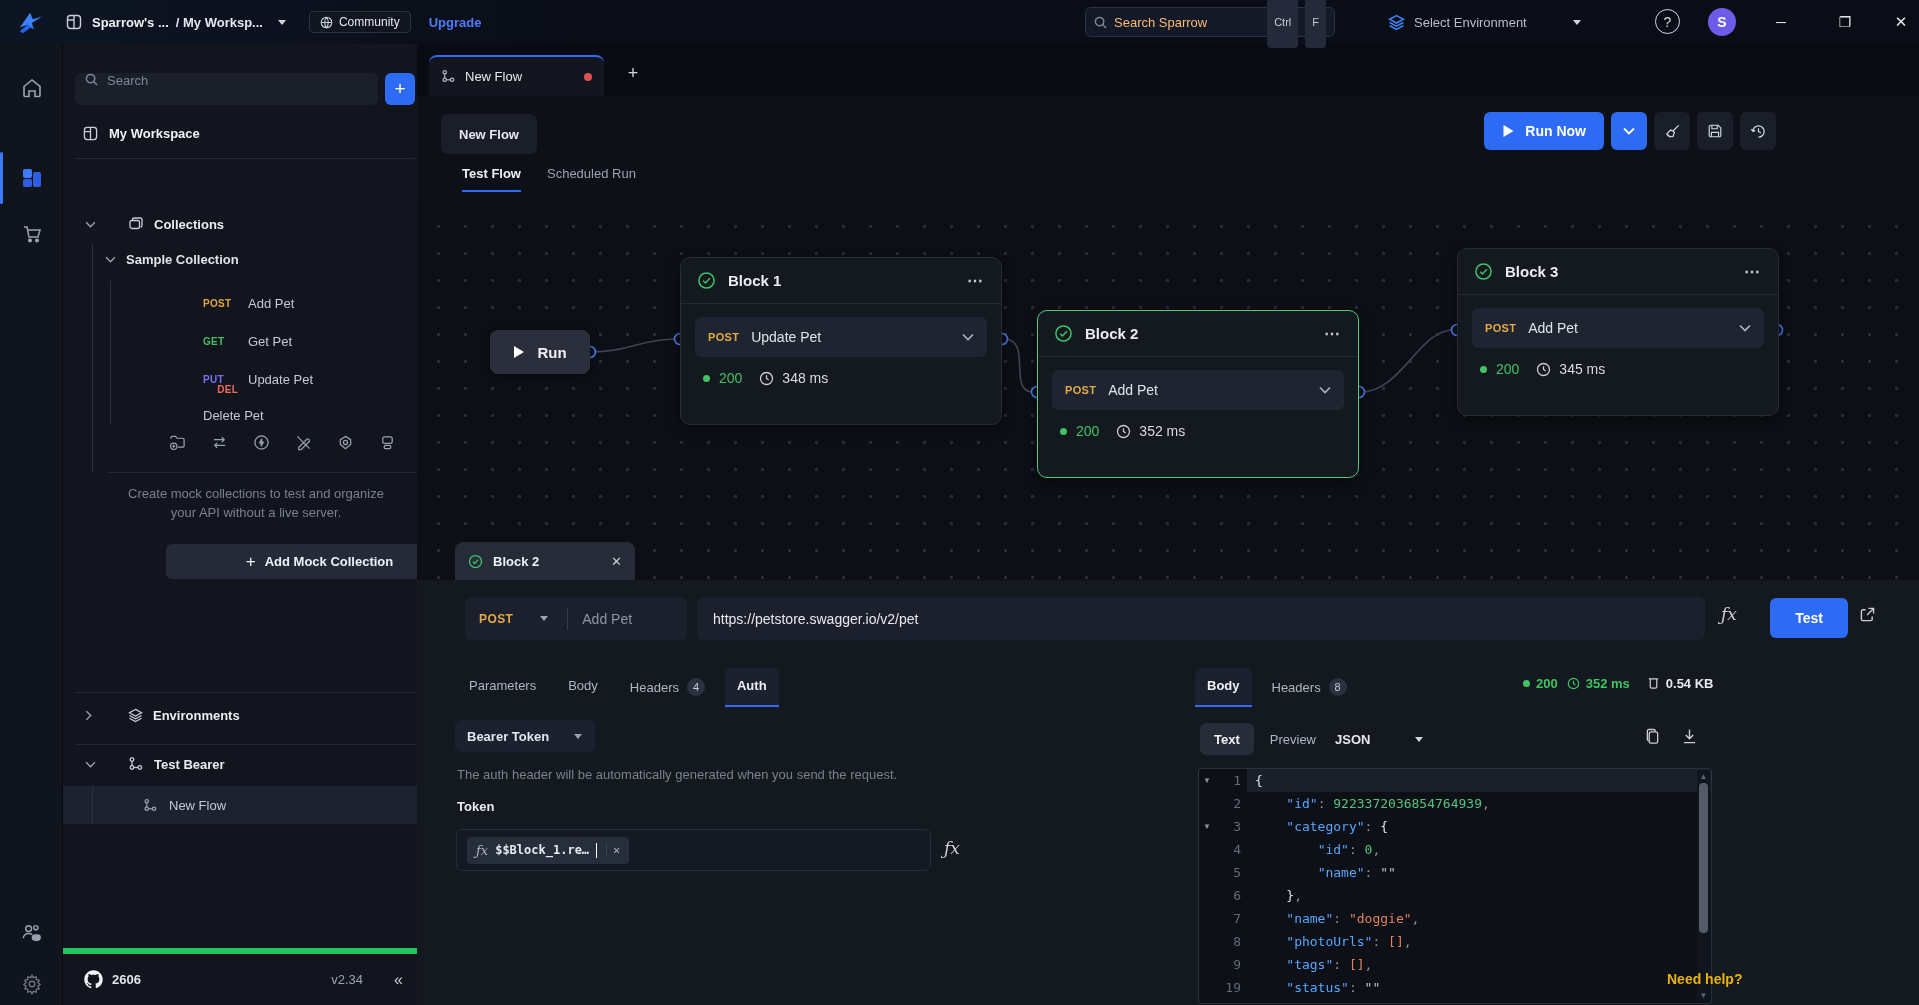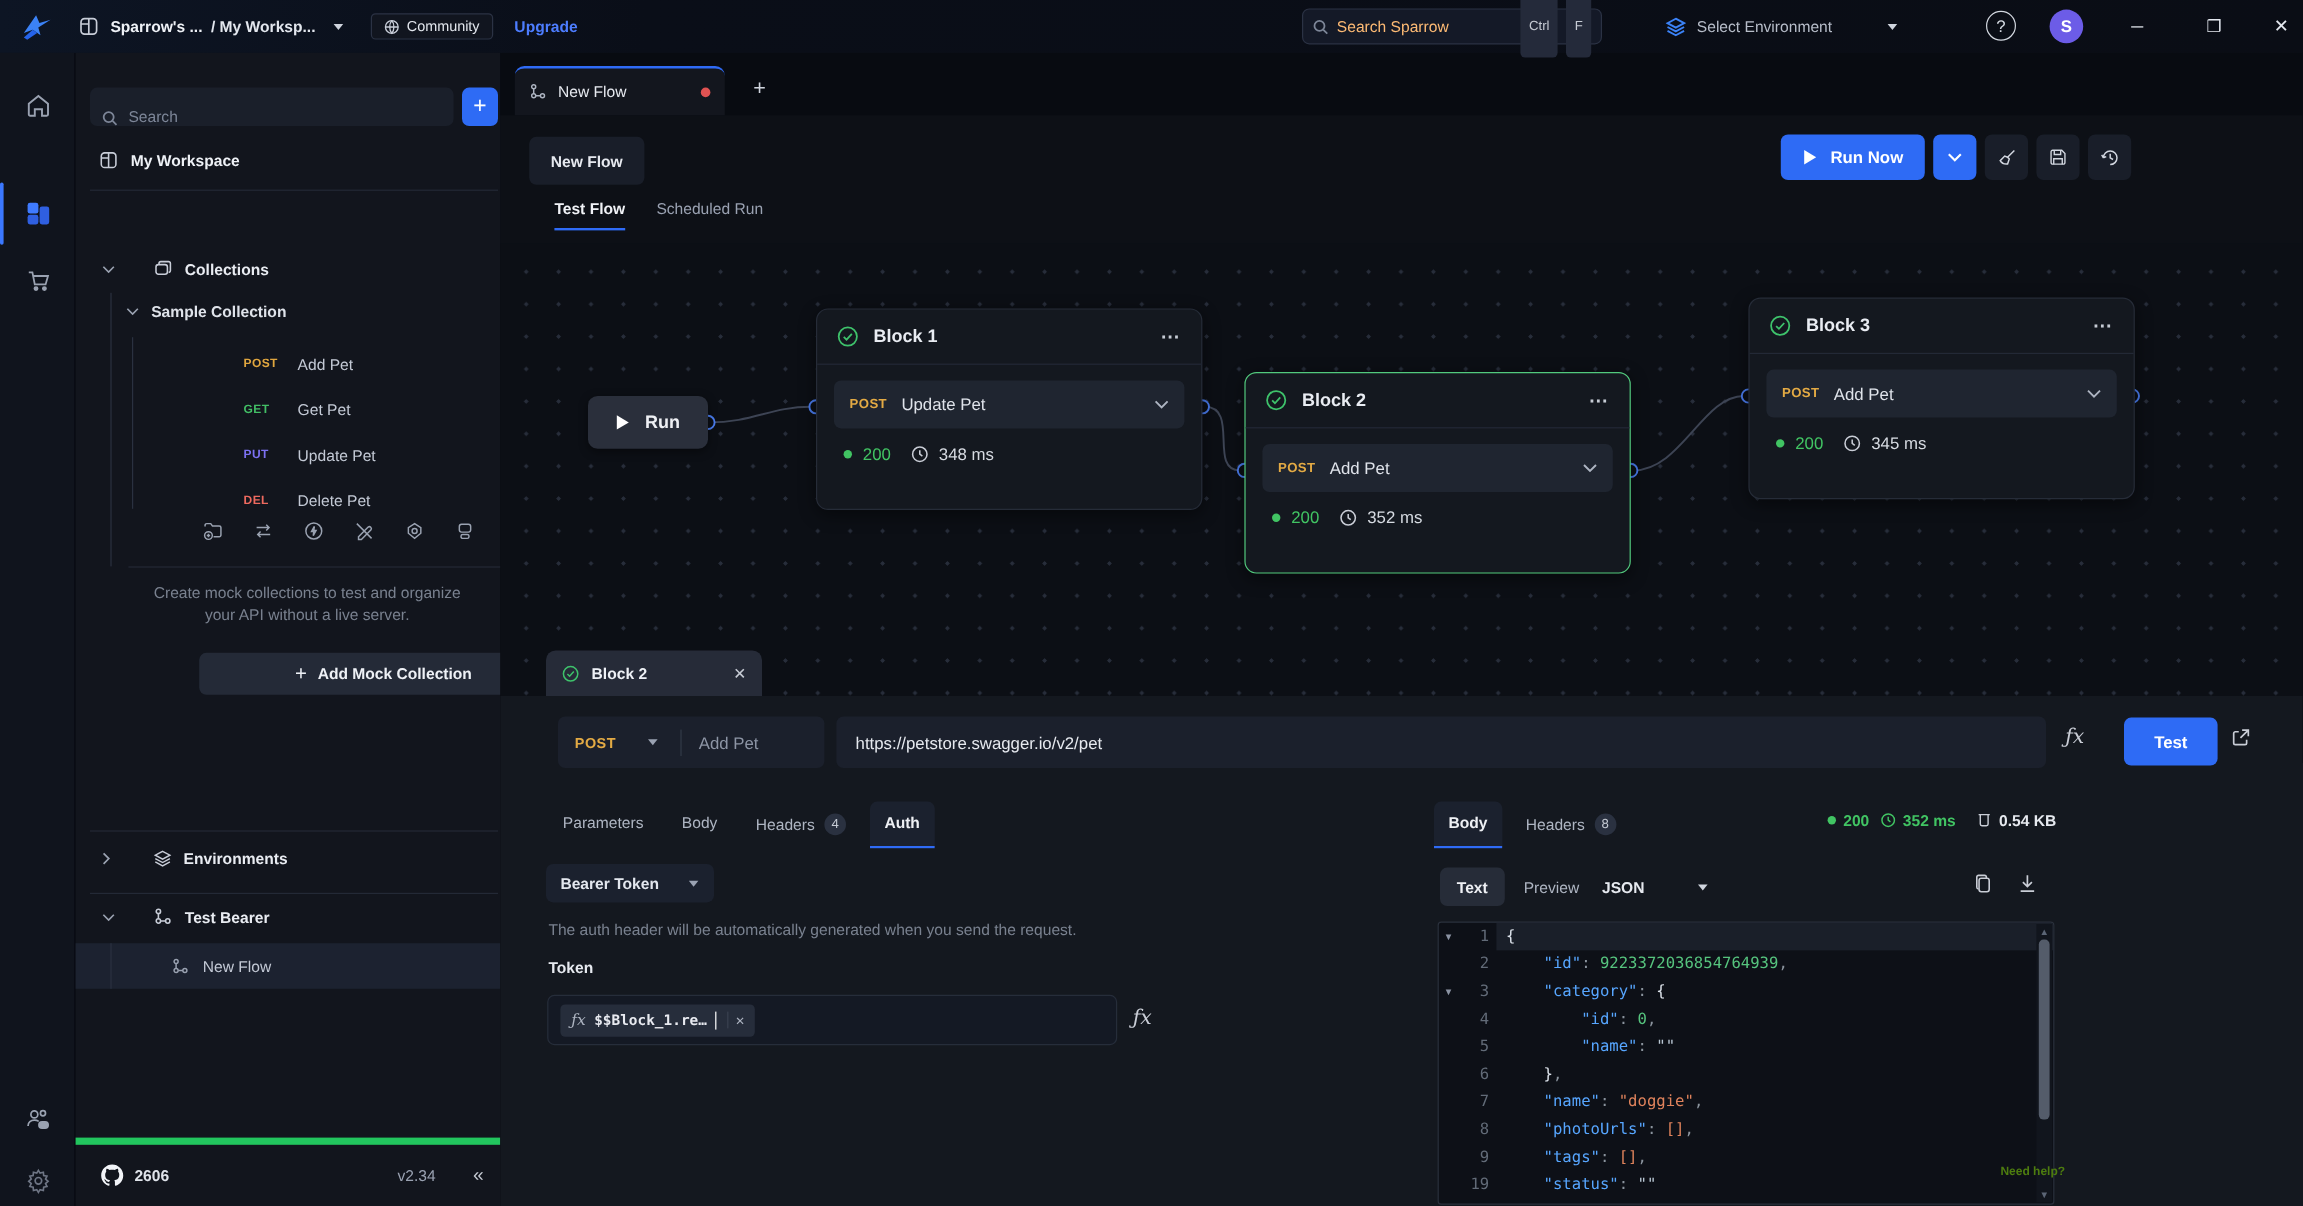--- a/index.html
+++ b/index.html
@@ -36,21 +36,21 @@
   .wb-min{ left:1758px; } .wb-max{ left:1822px; } .wb-close{ left:1878px; font-size:15px; }
 
   
   .rail { position:absolute; left:0; top:44px; bottom:0; width:63px; background:#10141d; border-right:1px solid #060810; }
   .rail-item { position:absolute; left:0; width:63px; height:44px; display:flex; align-items:center; justify-content:center; color:#9aa2b1; }
   .rail-active-bar { position:absolute; left:0; top:108px; width:3px; height:52px; background:#3b78ff; border-radius:2px; }
 
   
   .sidebar { position:absolute; left:63px; top:44px; bottom:0; width:354px; background:#12151d; }
   .sb-search { position:absolute; left:12px; top:29px; width:303px; height:32px; background:#1a1f2a; border-radius:6px;
-    display:flex; align-items:flex-end; gap:9px; padding:0 10px; color:#7d8698; }
+    display:flex; align-items:flex-start; gap:9px; padding:0 10px; color:#7d8698; }
   .sb-search .ph { font-size:13px; color:#7d8698; }
   .sb-plus { position:absolute; left:322px; top:29px; width:30px; height:32px; background:#2e6bf5; border-radius:6px;
     color:#fff; font-size:19px; display:flex; align-items:center; justify-content:center; }
   .sb-wsrow { position:absolute; left:20px; top:82px; display:flex; align-items:center; gap:11px; }
   .sb-wsrow .t { font-size:13px; font-weight:700; color:#eef1f6; }
   .sb-div { position:absolute; left:12px; width:340px; height:1px; background:#232936; }
   .sb-row { position:absolute; display:flex; align-items:center; gap:10px; color:#e3e7ee; }
   .sb-row .t { font-size:13px; font-weight:700; color:#e9ecf2; }
   .chev { color:#9aa2b1; }
   .sb-subrow { position:absolute; display:flex; align-items:center; gap:10px; }
@@ -164,21 +164,21 @@
   .codeline { position:relative; display:flex; height:23px; align-items:center; font-size:13px; }
   .codeline.hl::after { content:""; position:absolute; left:48px; right:0; top:0; bottom:0; background:#1a1f29; }
   .cl-fold { width:16px; text-align:center; color:#8b93a3; font-size:8px; }
   .cl-num { width:26px; text-align:right; color:#626b78; font-family:"DejaVu Sans Mono",monospace; }
   .cl-code { position:relative; z-index:1; margin-left:14px; white-space:pre; font-family:"DejaVu Sans Mono",monospace; }
   .tk-k{color:#57a6ff;} .tk-p{color:#8b949e;} .tk-num{color:#56c47e;} .tk-str{color:#e0835c;}
   .tk-arr{color:#e0835c;} .tk-es{color:#b9c7d4;} .tk-br{color:#dce2ea;}
   .scrollbar { position:absolute; right:1px; top:1px; bottom:1px; width:13px; background:#11151d; z-index:2; }
   .sb-arrow { position:absolute; left:2px; width:9px; color:#5b6575; font-size:8px; text-align:center; }
   .sb-thumb { position:absolute; left:2px; top:13px; width:9px; height:150px; background:#545c6a; border-radius:4px; }
-  .needhelp { position:absolute; left:1218px; top:391px; font-size:10px; font-weight:600; color:#4d7c0f; z-index:5;padding-left:32px; }
+  .needhelp { position:absolute; left:1218px; top:391px; font-size:14px; font-weight:600; color:#eab308; z-index:5;padding-left:32px; }
 
   svg { display:block; }
 </style>
 </head>
 <body>
 
 <div id="app">
 
   <header class="topbar">
     <svg class="tb-logo" viewBox="0 0 32 28">
@@ -325,21 +325,21 @@
           <span class="n">Add Pet</span>
         </div>
         <div class="req-row" style="top: 281px;">
           <span class="m m-GET">GET</span>
           <span class="n">Get Pet</span>
         </div>
         <div class="req-row" style="top: 319px;">
           <span class="m m-PUT">PUT</span>
           <span class="n">Update Pet</span>
         </div>
-        <div class="req-row" style="top: 357px;">
+        <div class="req-row" style="top: 340px; flex-direction: column;">
           <span class="m m-DEL">DEL</span>
           <span class="n">Delete Pet</span>
         </div>
       </div>
 
     <div class="sb-iconrow">
       <svg width="17" height="17" viewBox="0 0 18 18" fill="none" stroke="#9aa2b1" stroke-width="1.3">
         <path d="M2 5 V4 A1.5 1.5 0 0 1 3.5 2.5 H7 L8.5 4.5 H14.5 A1.5 1.5 0 0 1 16 6 V12.5 A1.5 1.5 0 0 1 14.5 14 H9.5"></path>
         <circle cx="5" cy="13" r="3.4"></circle>
           <path d="M5 11.5 V14.5 M3.5 13 H6.5"></path>

